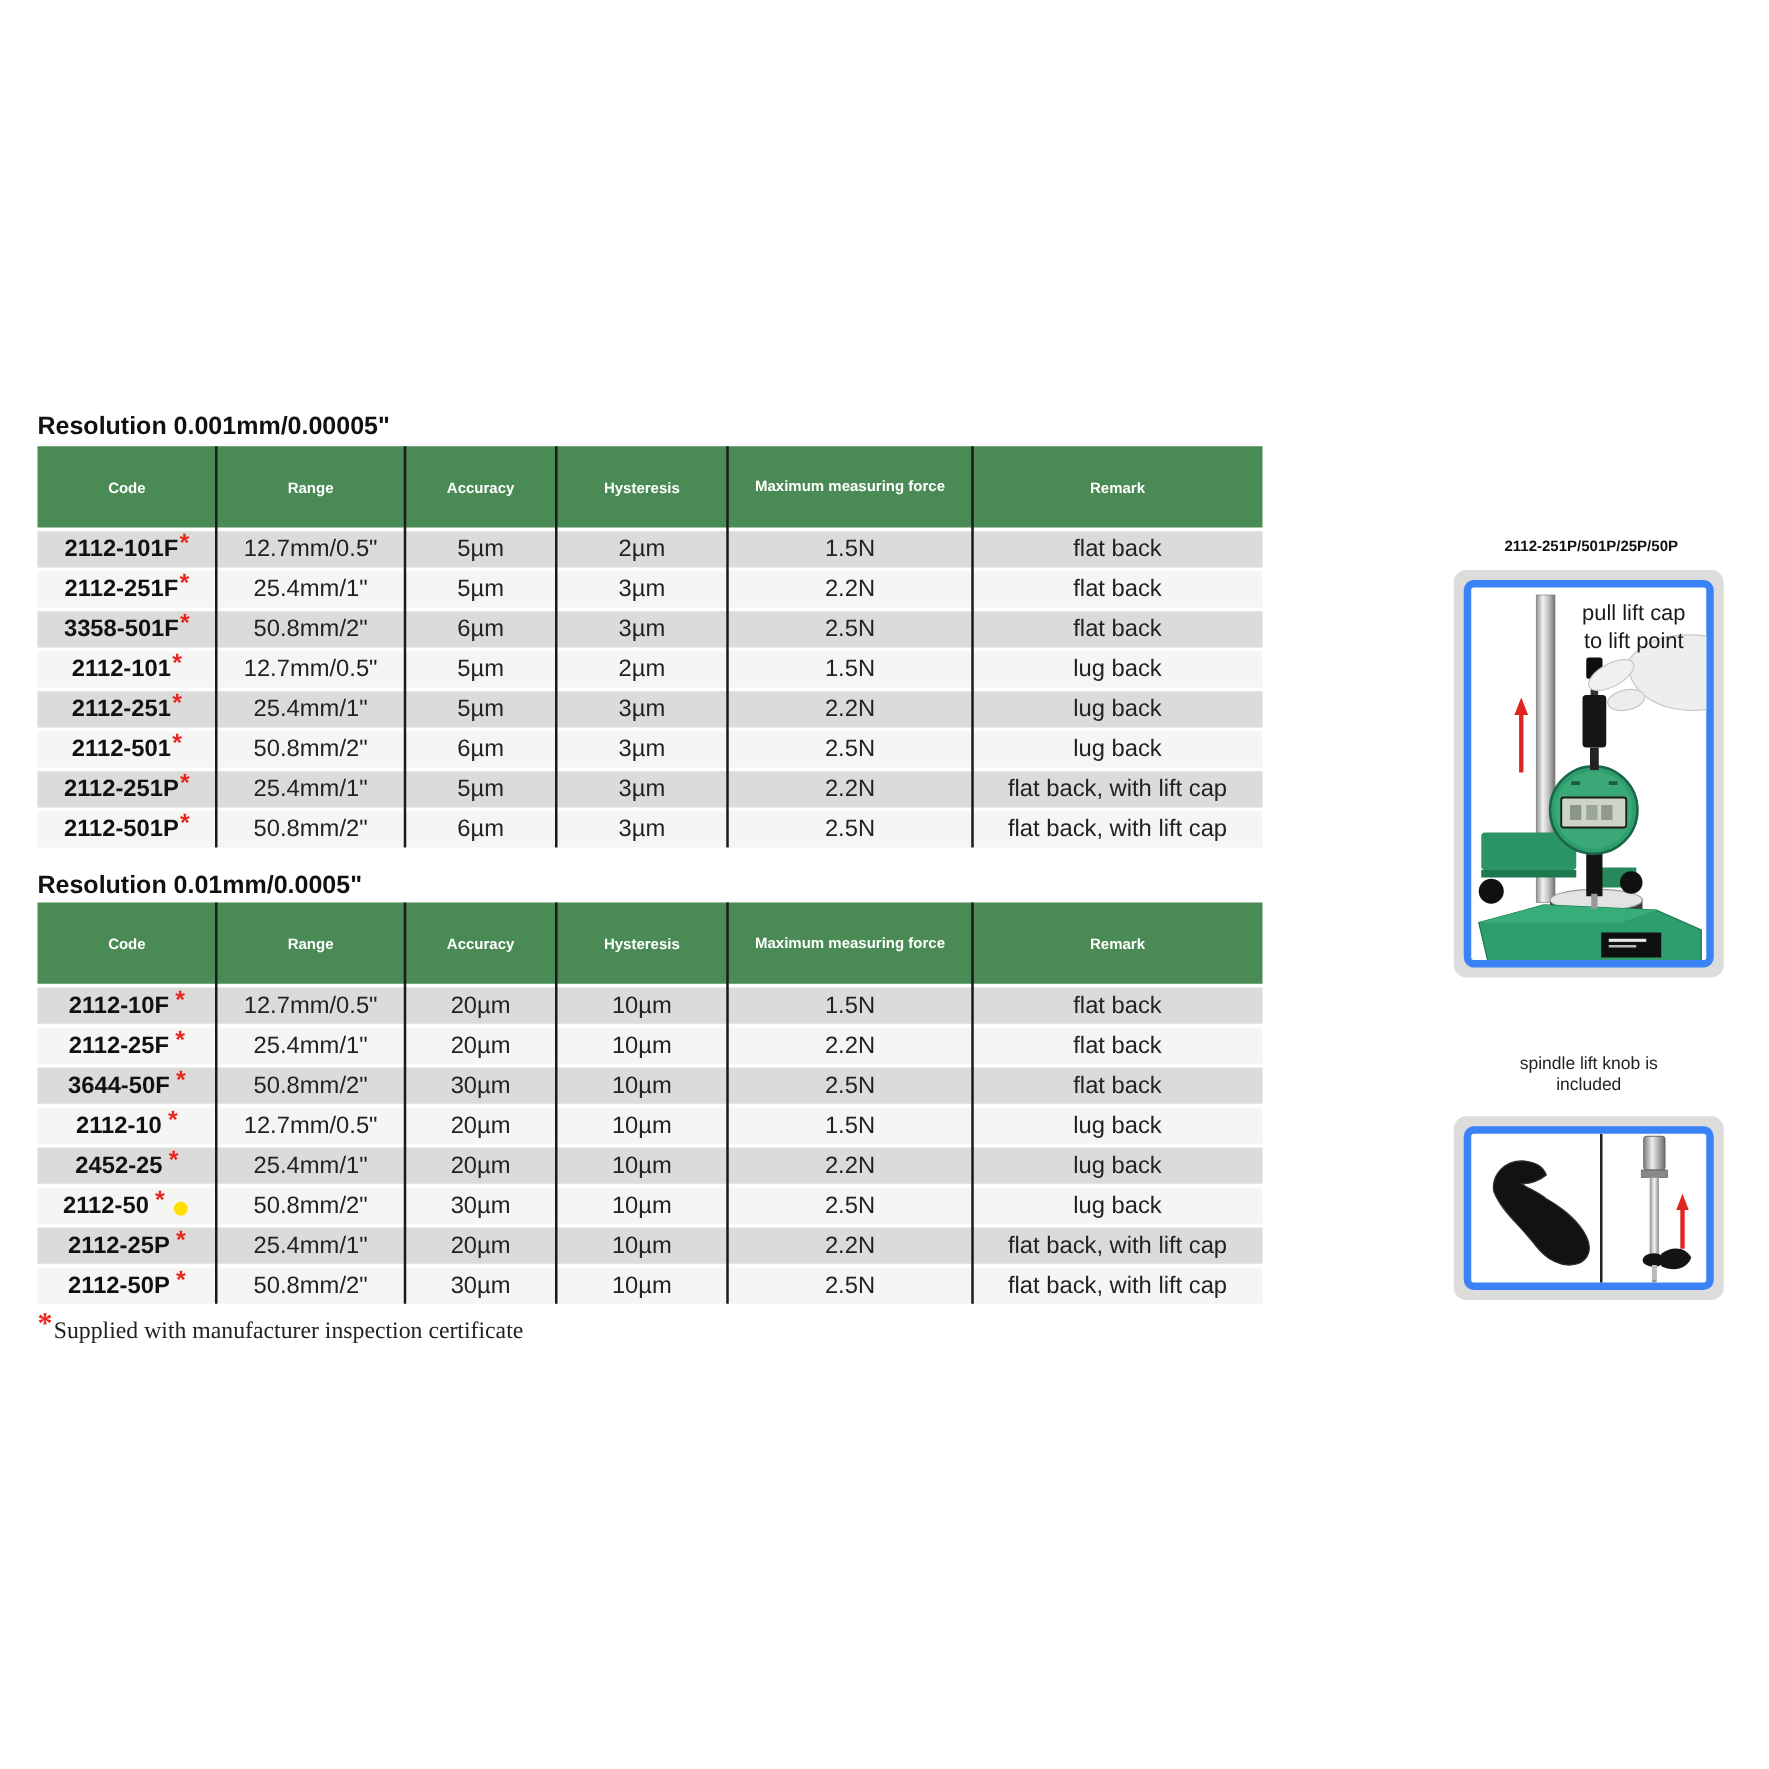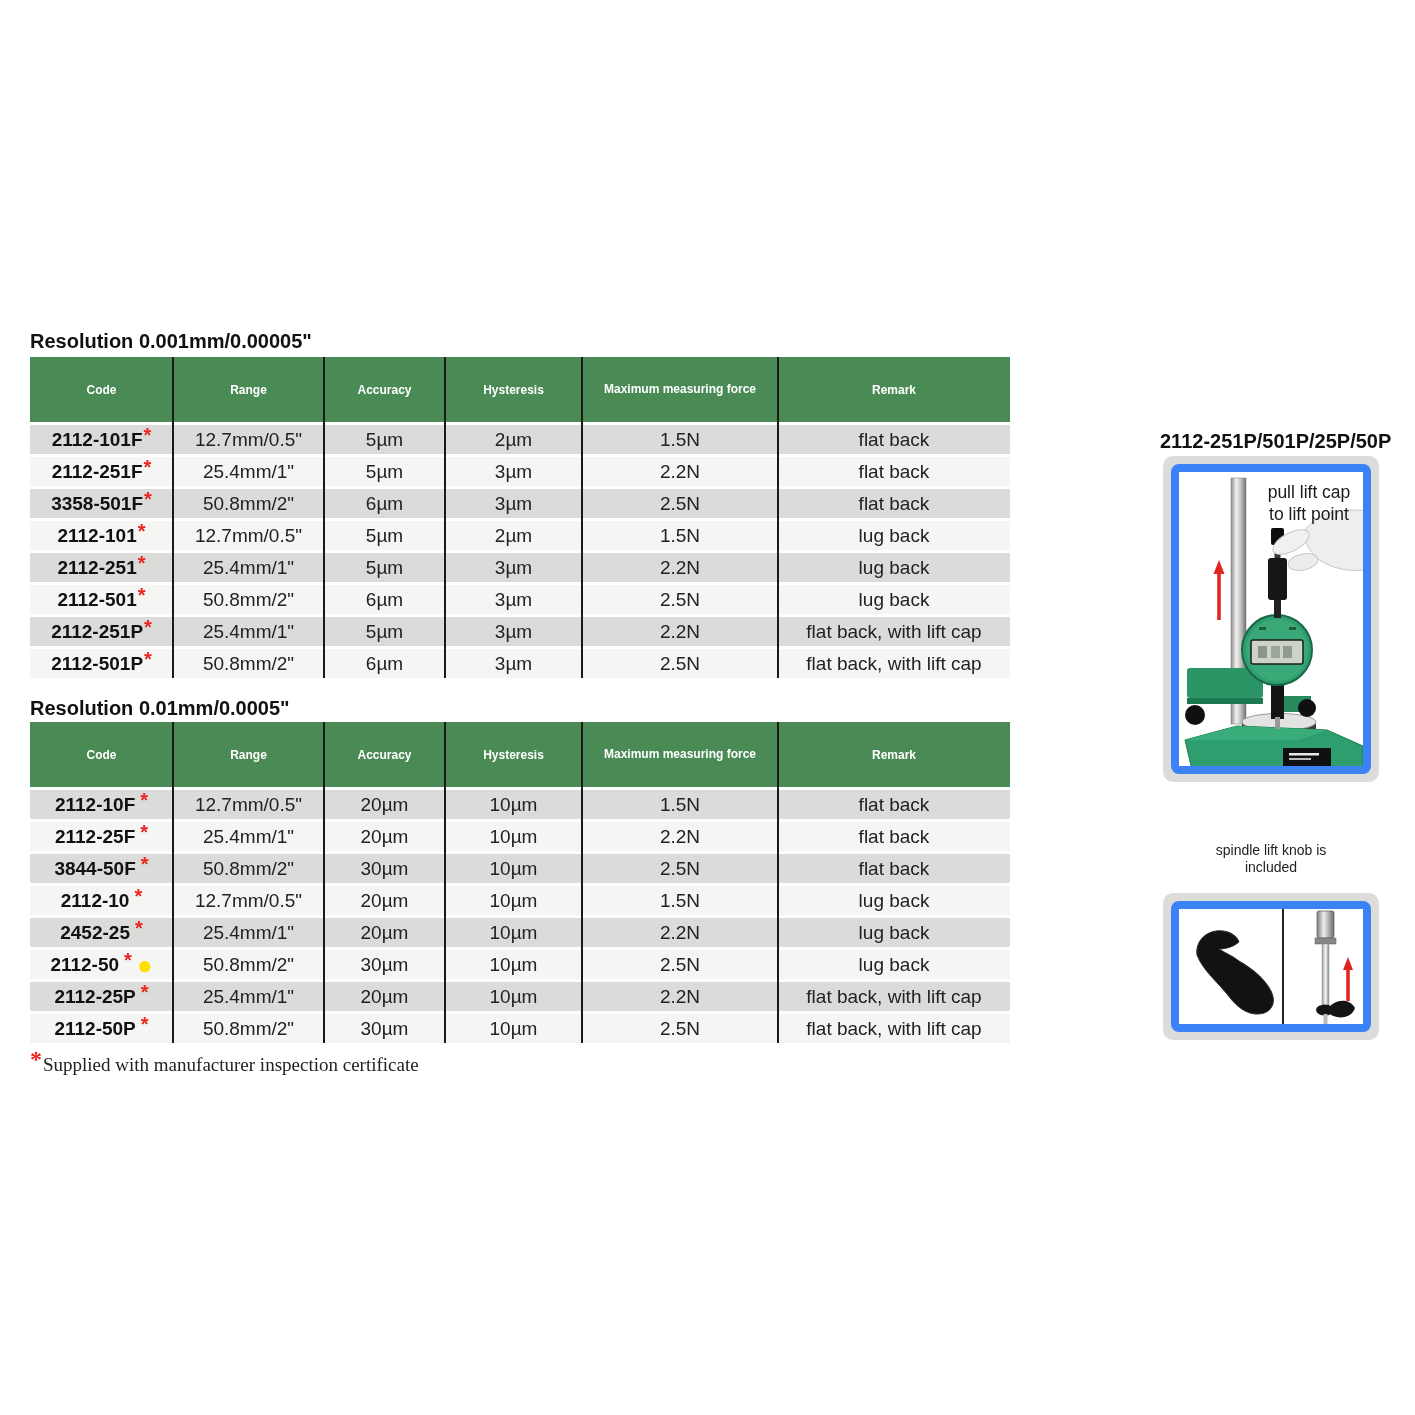--- a/index.html
+++ b/index.html
@@ -61,32 +61,32 @@
     white-space:nowrap;
     font-family:Liberation Serif, serif;
   }
   .footnote .fstar {
     color:#e8251f; font-weight:bold; font-size:24px;
     position:relative; top:-4px; margin-right:1px;
   }
 
   .side-title {
     position:absolute; left:1160px; top:430px; width:226px;
-    font-size:20px; font-weight:bold; text-align:center; color:#111;
+    font-size:12px; font-weight:bold; text-align:center; color:#111;
     white-space:nowrap;
   }
   .photo-frame {
     position:absolute; left:1163px; width:216px;
     background:#dcdcda; border-radius:10px; padding:8px;
   }
   #frame1 { top:456px; height:326px; }
   #frame2 { top:893px; height:147px; }
   .photo-inner {
     width:200px; height:100%; background:#ffffff;
-    border:8px solid #3b82f6; border-radius:8px; overflow:hidden;
+    border:6px solid #3b82f6; border-radius:8px; overflow:hidden;
   }
   .side-caption {
     position:absolute; left:1163px; top:842px; width:216px;
     font-size:14px; color:#222; text-align:center; line-height:1.22;
   }
   svg { display:block; }
 </style>
 </head>
 <body>
 
@@ -230,21 +230,21 @@
           <span class="star">*</span>
         </div>
       <div class="cell">25.4mm/1"</div>
       <div class="cell">20µm</div>
       <div class="cell">10µm</div>
       <div class="cell">2.2N</div>
       <div class="cell">flat back</div>
     </div>
     <div class="trow shade">
       <div class="cell code">
-          <span>3844-50F</span>
+          <span>3644-50F</span>
           <span class="star">*</span>
         </div>
       <div class="cell">50.8mm/2"</div>
       <div class="cell">30µm</div>
       <div class="cell">10µm</div>
       <div class="cell">2.5N</div>
       <div class="cell">flat back</div>
     </div>
     <div class="trow light">
       <div class="cell code">

